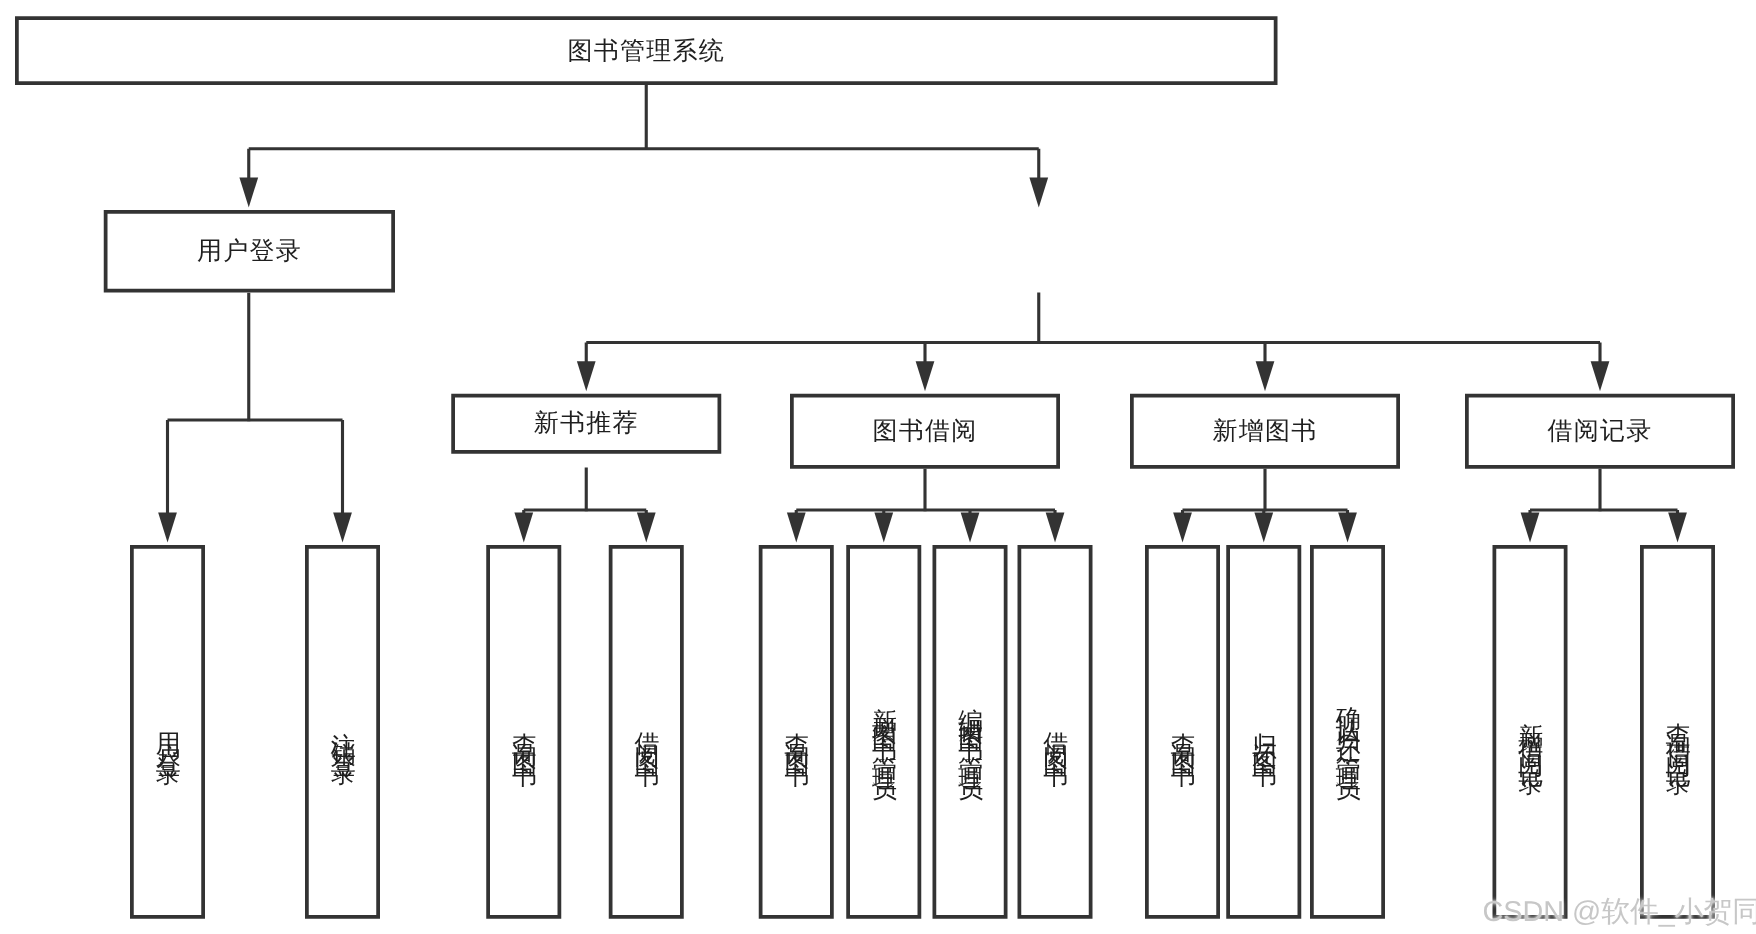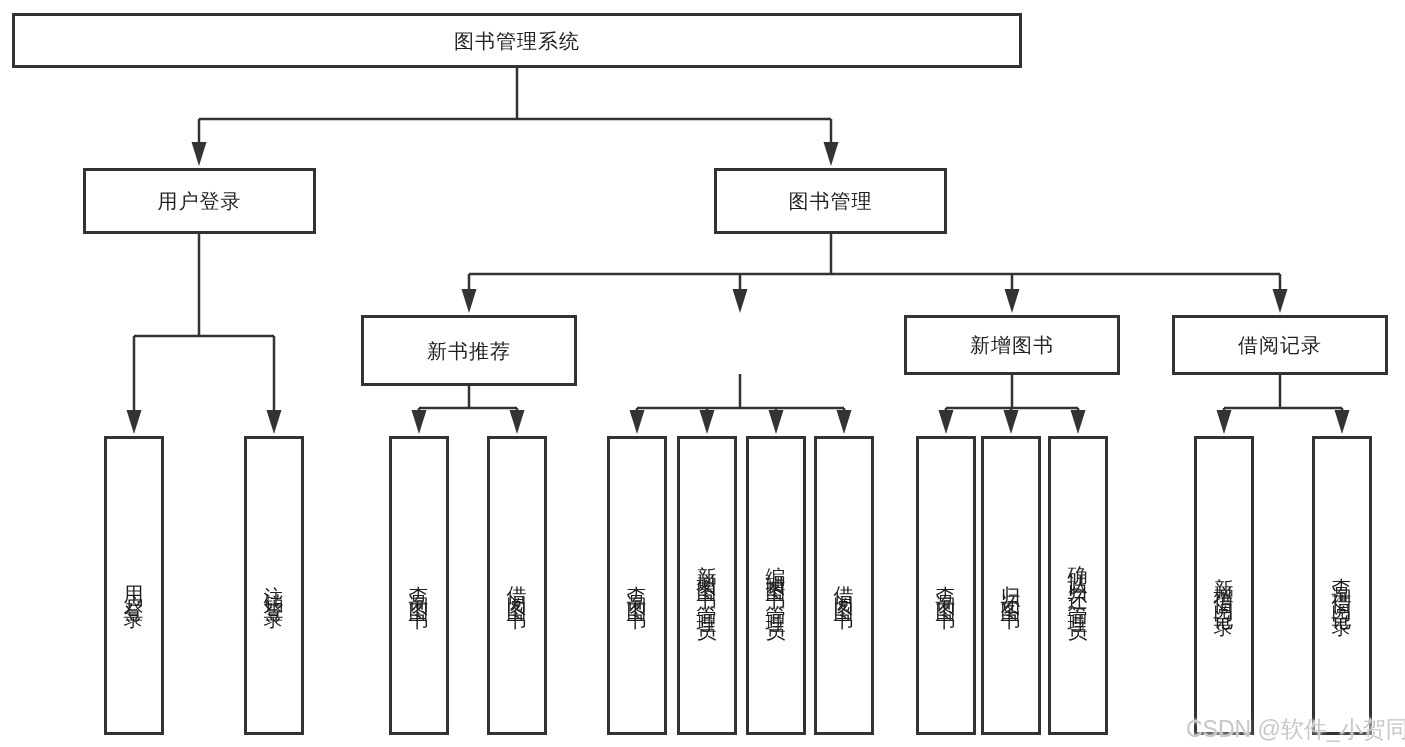--- a/index.html
+++ b/index.html
@@ -121,23 +121,23 @@
       <polygon points="1011,434 1003.5,410 1018.5,410"></polygon>
       <polygon points="1078,434 1070.5,410 1085.5,410"></polygon>
       <polygon points="1224,434 1216.5,410 1231.5,410"></polygon>
       <polygon points="1342,434 1334.5,410 1349.5,410"></polygon>
     </g>
   </svg>
 
   <div class="node" style="left:12px; top:13px; width:1010px; height:55px;">图书管理系统</div>
 
   <div class="node" style="left:83px; top:168px; width:233px; height:66px;">用户登录</div>
-  <div class="node" style="left:714px; top:168px; width:233px; height:66px;">图书管理</div>
 
-  <div class="node" style="left:361px; top:315px; width:216px; height:71px;">新书推荐</div>
+  <div class="node" style="left:361px; top:315px; width:216px; height:48px;">新书推荐</div>
+  <div class="node" style="left:632px; top:315px; width:216px; height:60px;">图书借阅</div>
   <div class="node" style="left:904px; top:315px; width:216px; height:60px;">新增图书</div>
   <div class="node" style="left:1172px; top:315px; width:216px; height:60px;">借阅记录</div>
 
   <div class="node vertical" style="left:104px; top:436px; width:60px; height:299px;">用户登录</div>
   <div class="node vertical" style="left:244px; top:436px; width:60px; height:299px;">注销登录</div>
 
   <div class="node vertical" style="left:389px; top:436px; width:60px; height:299px;">查询图书</div>
   <div class="node vertical" style="left:487px; top:436px; width:60px; height:299px;">借阅图书</div>
 
   <div class="node vertical" style="left:607px; top:436px; width:60px; height:299px;">查询图书</div>

